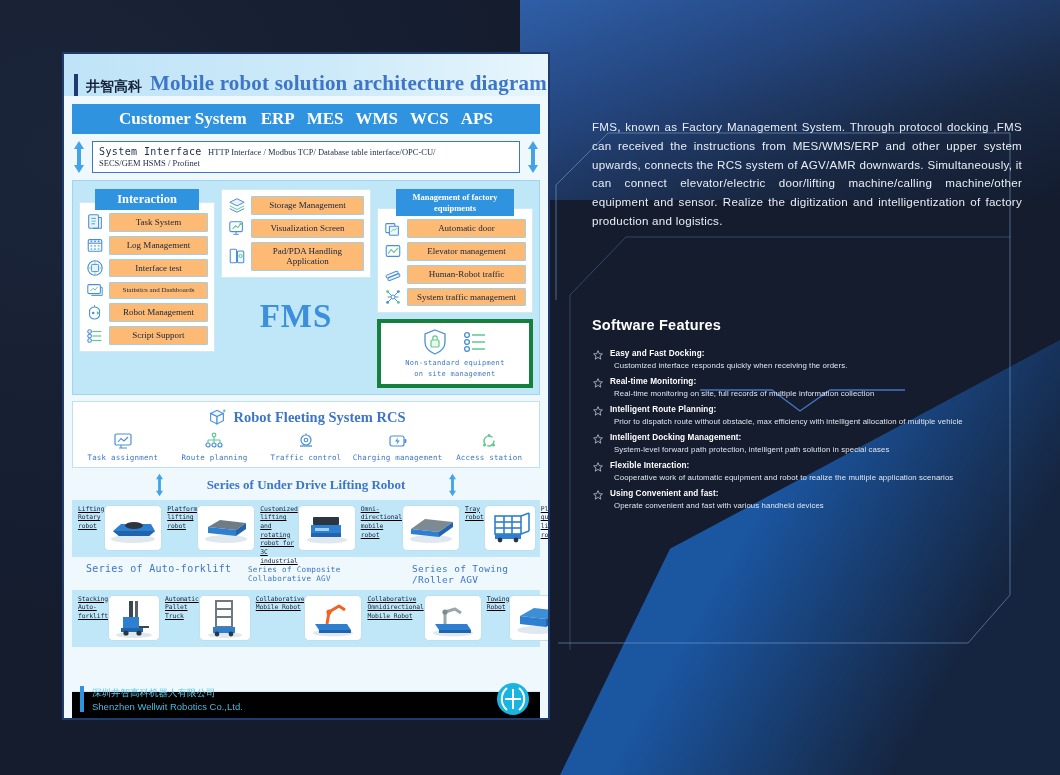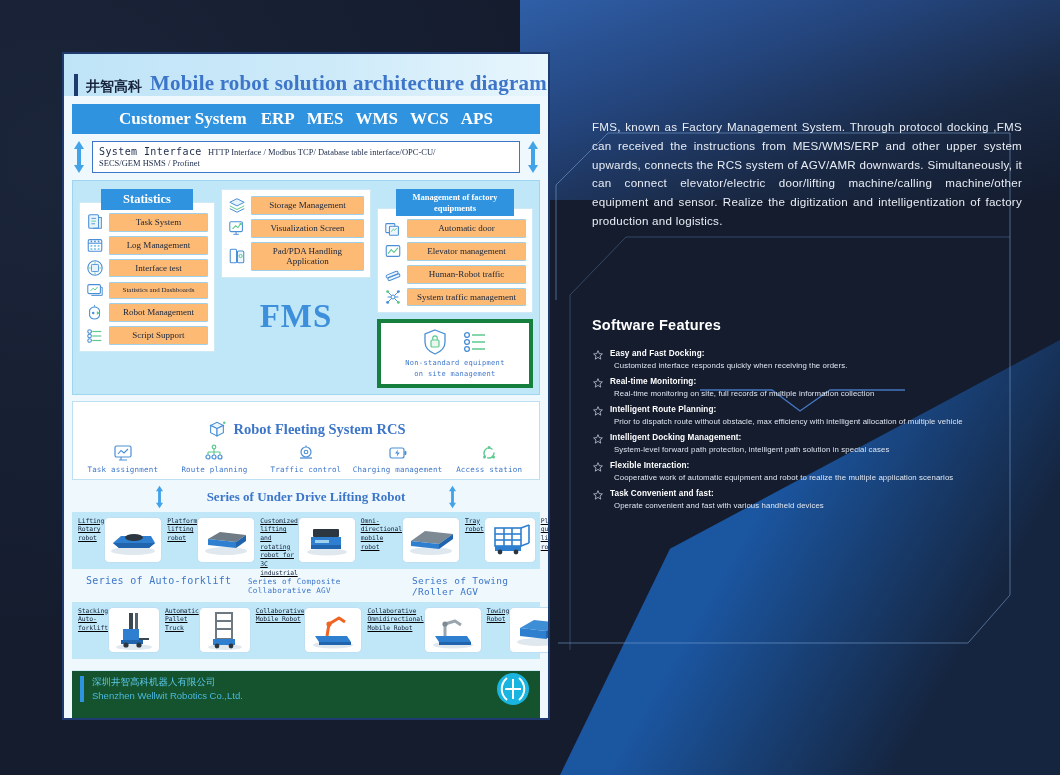--- a/index.html
+++ b/index.html
@@ -116,21 +116,21 @@
   .nonstd .icons{ display:flex; gap:16px; align-items:center; }
   .nonstd .cap{
     font-family:"DejaVu Sans Mono", monospace; font-size:7px; color:#3d76c9;
     text-align:center; line-height:1.45; letter-spacing:.3px;
   }
 
   
   #rcs{
     background:#fff; border:1px solid #bfe0f2; padding:6px 4px 5px 4px; margin-bottom:4px;
   }
-  #rcs .t{ display:flex; align-items:center; justify-content:center; gap:7px; margin-bottom:4px;margin-top:12px;}
+  #rcs .t{ display:flex; align-items:center; justify-content:center; gap:7px; margin-bottom:4px;}
   #rcs .t span{ font-family:"Liberation Serif", serif; font-weight:bold; font-size:14.5px; color:#3d76c9;}
   #rcs .row{ display:flex; justify-content:space-around; }
   #rcs .cell{ display:flex; flex-direction:column; align-items:center; gap:3px; width:96px;}
   #rcs .cell .cap{ font-family:"DejaVu Sans Mono", monospace; font-size:7.5px; color:#3d76c9; letter-spacing:.2px; }
 
   .series-bar{
     display:flex; align-items:center; justify-content:center; gap:40px;
     height:26px; margin-bottom:2px;
   }
   .series-bar .txt{
@@ -149,21 +149,21 @@
   }
   .cat-row{ display:flex; padding:6px 4px 5px 4px; }
   .cat-row .c{
     font-family:"DejaVu Sans Mono", monospace; color:#3d76c9; letter-spacing:.3px;
   }
   .cat1{ width:172px; font-size:10px; padding-left:10px;}
   .cat2{ width:160px; font-size:7.6px; padding-top:2px;}
   .cat3{ flex:1; font-size:9.5px; text-align:left; padding-left:4px;}
 
   #footer{
-    background:#14532d; border-top:1px solid #cfe9f6; height:48px;
+    background:#000000; border-top:1px solid #cfe9f6; height:27px;
     display:flex; align-items:center; padding:0 10px 12px 8px; margin-top:auto;
   }
   #footer .bar{ width:4px; height:26px; background:#2f93e0; margin-right:8px;}
   #footer .txt{ display:flex; flex-direction:column; gap:1px;}
   #footer .cn{ font-family:"DejaVu Sans", sans-serif; font-size:9.5px; color:#5ec8e8;}
   #footer .en{ font-family:"Liberation Sans", sans-serif; font-size:9.5px; color:#4ab8de;}
   #footer .logo{ margin-left:auto; }
 
   
   #right{
@@ -233,21 +233,21 @@
         <span>SECS/GEM HSMS / Profinet</span>
       </div>
       <svg class="arrow-v" viewBox="0 0 14 34">
         <path d="M7 1 L12 9 L9 9 L9 25 L12 25 L7 33 L2 25 L5 25 L5 9 L2 9 Z" fill="#43a3e8"></path>
       </svg>
     </div>
 
     <div id="mid">
 
       <div class="col col-a">
-        <div class="blue-tab tab-interaction">Statistics</div>
+        <div class="blue-tab tab-interaction">Interaction</div>
         <div class="panel">
 
           <div class="item">
             <svg class="ico" viewBox="0 0 20 20">
               <rect x="3" y="2" width="11" height="15" rx="1.5" fill="#e8f4fc" stroke="#4a8fd6" stroke-width="1.2"></rect>
               <path d="M14 5 h3 v12 h-9" fill="none" stroke="#4a8fd6" stroke-width="1.2"></path>
               <line x1="6" y1="6" x2="11" y2="6" stroke="#4a8fd6" stroke-width="1"></line>
               <line x1="6" y1="9" x2="11" y2="9" stroke="#5cc98f" stroke-width="1"></line>
               <line x1="6" y1="12" x2="10" y2="12" stroke="#4a8fd6" stroke-width="1"></line>
             </svg>
@@ -737,19 +737,19 @@
         <div class="h">Flexible Interaction:</div>
         <div class="d">Cooperative work of automatic equipment and robot to realize the multiple application scenarios</div>
       </div>
     </div>
 
     <div class="feat">
       <svg class="star" width="11" height="11" viewBox="0 0 12 12">
         <path d="M6 0.8 L7.5 4.4 L11.3 4.7 L8.4 7.2 L9.3 11 L6 8.9 L2.7 11 L3.6 7.2 L0.7 4.7 L4.5 4.4 Z" fill="none" stroke="#dfe6f1" stroke-width="0.8"></path>
       </svg>
       <div class="tx">
-        <div class="h">Task Convenient and fast:</div>
+        <div class="h">Using Convenient and fast:</div>
         <div class="d">Operate convenient and fast with various handheld devices</div>
       </div>
     </div>
 
   </div>
 </div>
 
 </body></html>

